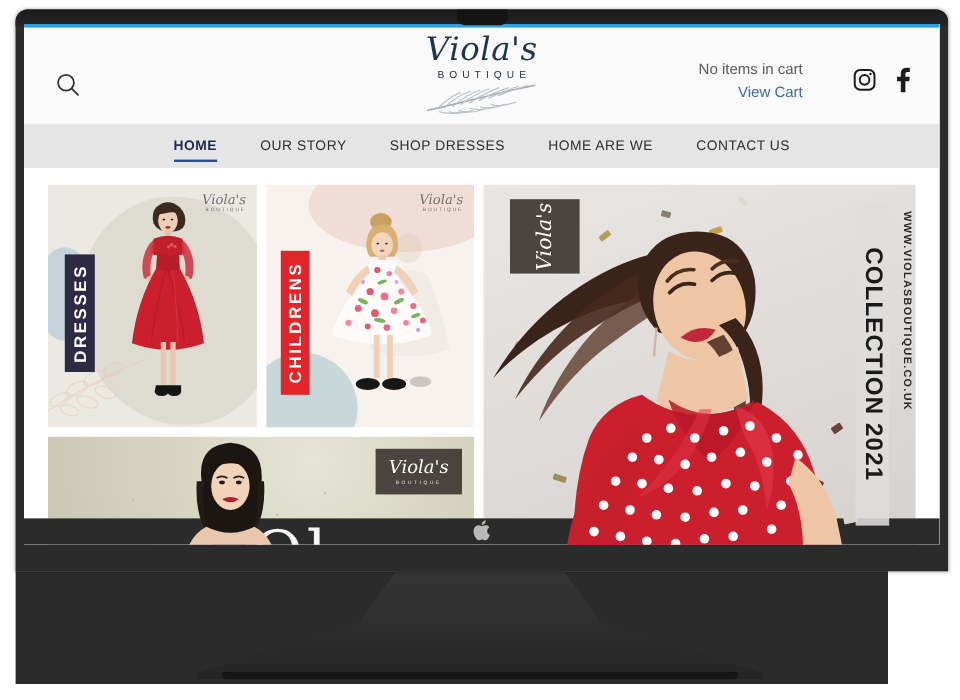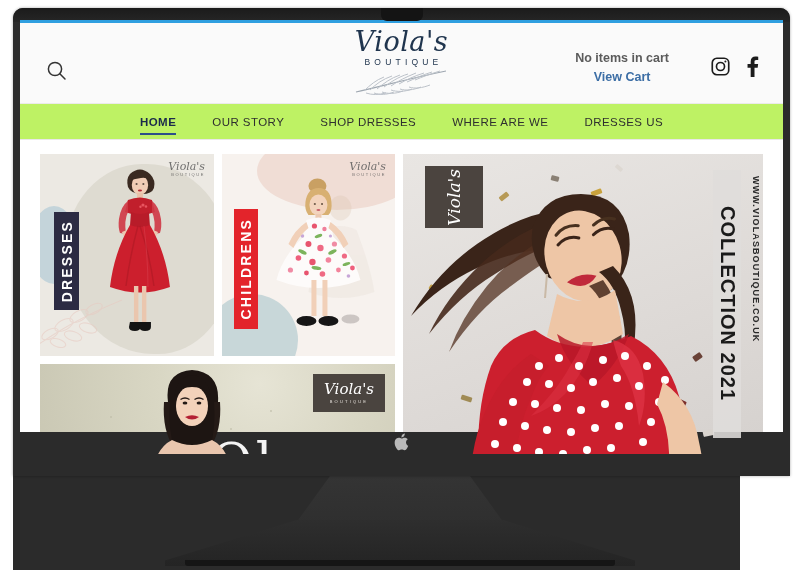--- a/index.html
+++ b/index.html
@@ -104,32 +104,32 @@
   .logo-sub {
     font-family:"Liberation Sans", sans-serif; font-size:8.5px;
     letter-spacing:4.2px; color:#20354e; margin-top:2px; padding-left:4px;
   }
   .feather {
     margin-top:1px; height:28px; position:relative;
   }
   .feather svg { display:block; margin:0 auto; }
 
   .cart-block {
-    position:absolute; right:114px; top:29px; text-align:center;font-weight:bold;
+    position:absolute; right:114px; top:29px; text-align:right;
   }
   .cart-empty { font-size:12.5px; color:#5b5b5b; line-height:1.55; white-space:nowrap;}
   .cart-link {
     font-size:12.5px; color:#3c6ea5; line-height:1.55; cursor:pointer;
     white-space:nowrap;
   }
   .socials { position:absolute; right:24px; top:36px; display:flex; gap:15px; align-items:center; }
   .social-ico { cursor:pointer; display:block; }
 
   .nav {
-    position:relative; height:36px; background:#bef264;
+    position:relative; height:36px; background:#e5e5e5;
     display:flex; align-items:center; justify-content:center; gap:0;
     border-bottom:1px solid #e9e7e7;
   }
   .nav-item {
     font-size:11.5px; letter-spacing:.45px; color:#2f2f2f;
     padding:0 18px; cursor:pointer; position:relative; line-height:34px;
     white-space:nowrap;
   }
   .nav-item.active { color:#1b2b4b; font-weight:bold; }
   .nav-item.active::after {
@@ -309,22 +309,22 @@
                 <path d="M8.6 22V12.2h3.3l.5-3.8H8.6V6c0-1.1.3-1.85 1.9-1.85h2V0.75C12.15.68 10.95.55 9.55.55 6.6.55 4.6 2.35 4.6 5.65v2.75H1.3v3.8h3.3V22h4z" fill="#1c1c1c"></path>
               </svg>
             </span>
           </div>
         </div>
 
         <div class="nav">
           <div class="nav-item active">HOME</div>
           <div class="nav-item">OUR STORY</div>
           <div class="nav-item">SHOP DRESSES</div>
-          <div class="nav-item">WHERE ARE WE</div>
-          <div class="nav-item">DRESSES US</div>
+          <div class="nav-item">HOME ARE WE</div>
+          <div class="nav-item">CONTACT US</div>
         </div>
 
         <div class="content">
           <div class="grid">
 
             <div class="col-left">
               <div class="row-top">
 
                 <div class="tile tile-dresses">
                   <div class="blob d-blob-main"></div>

